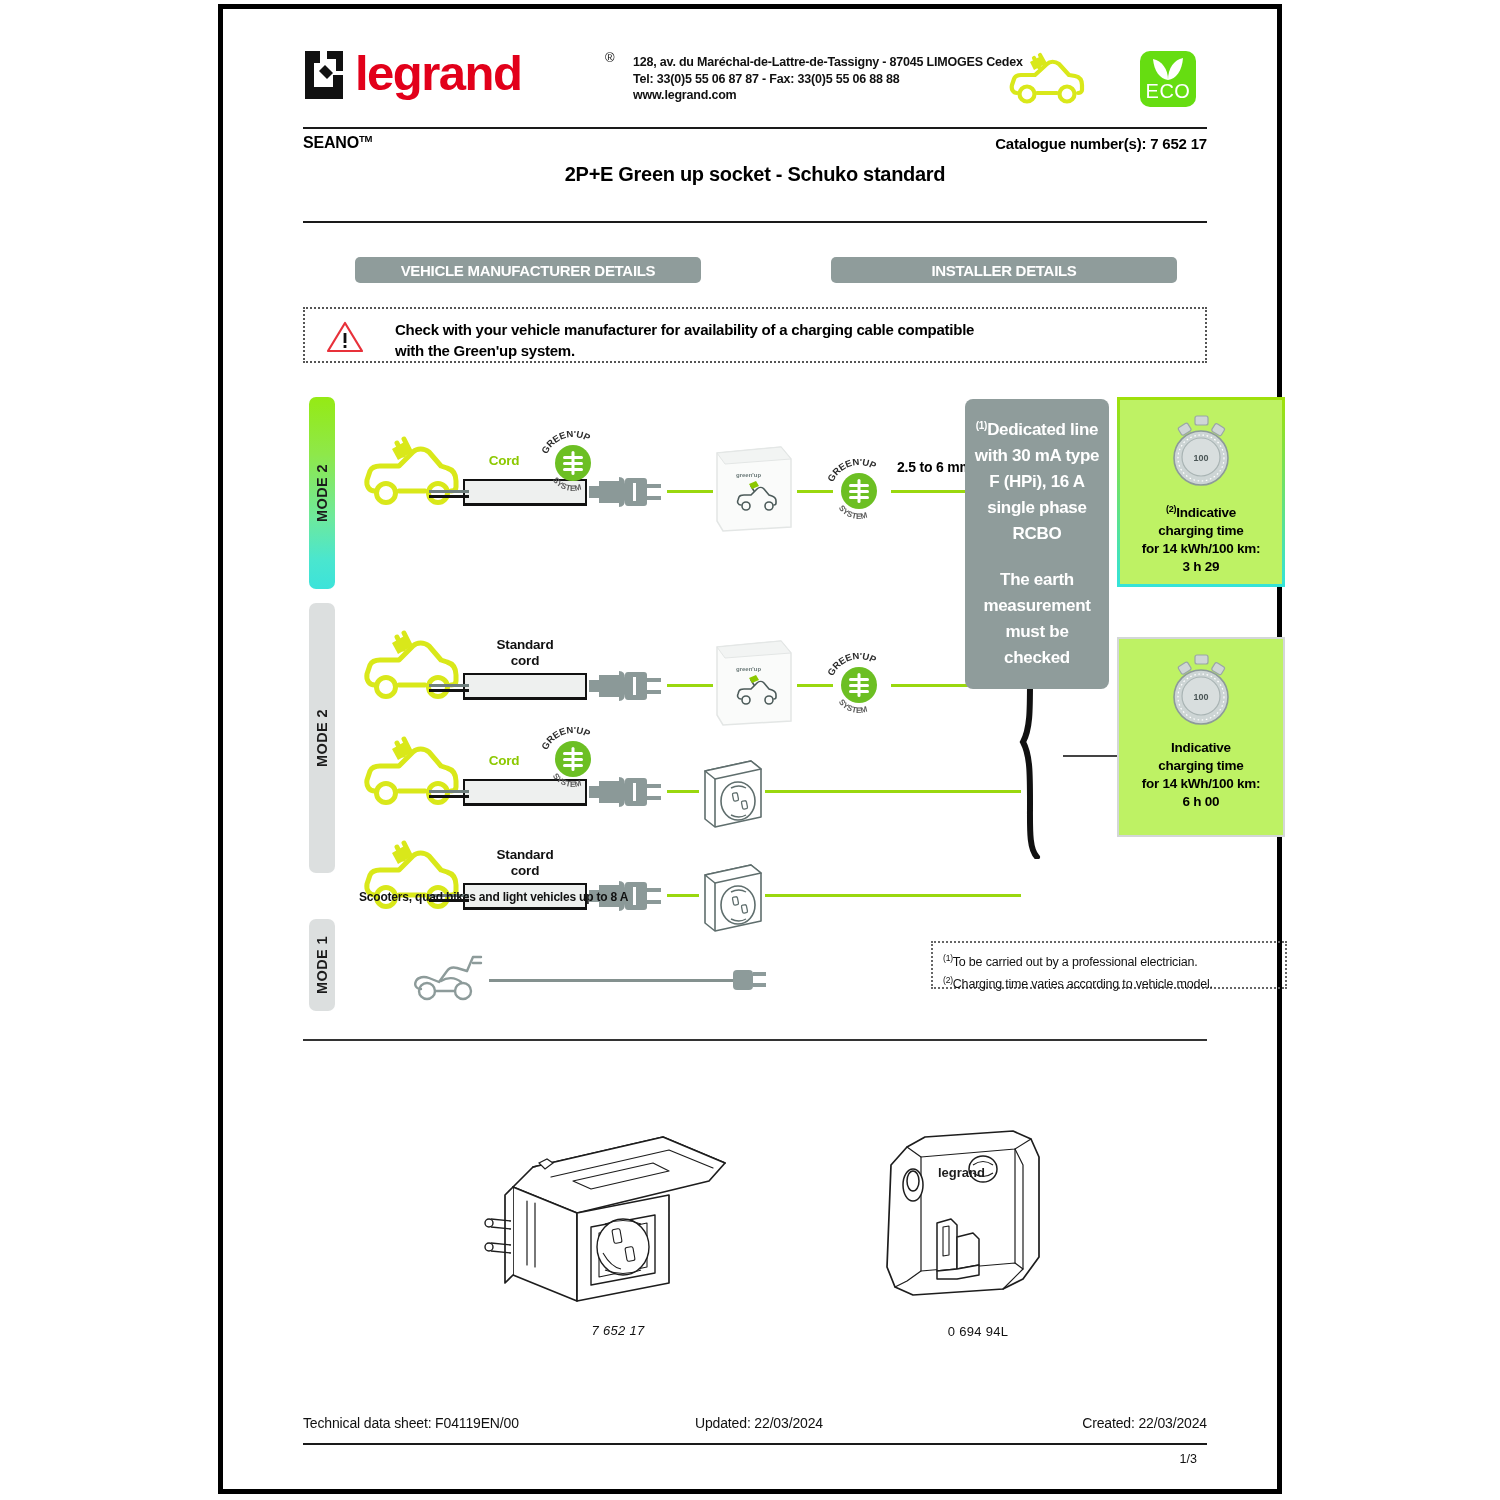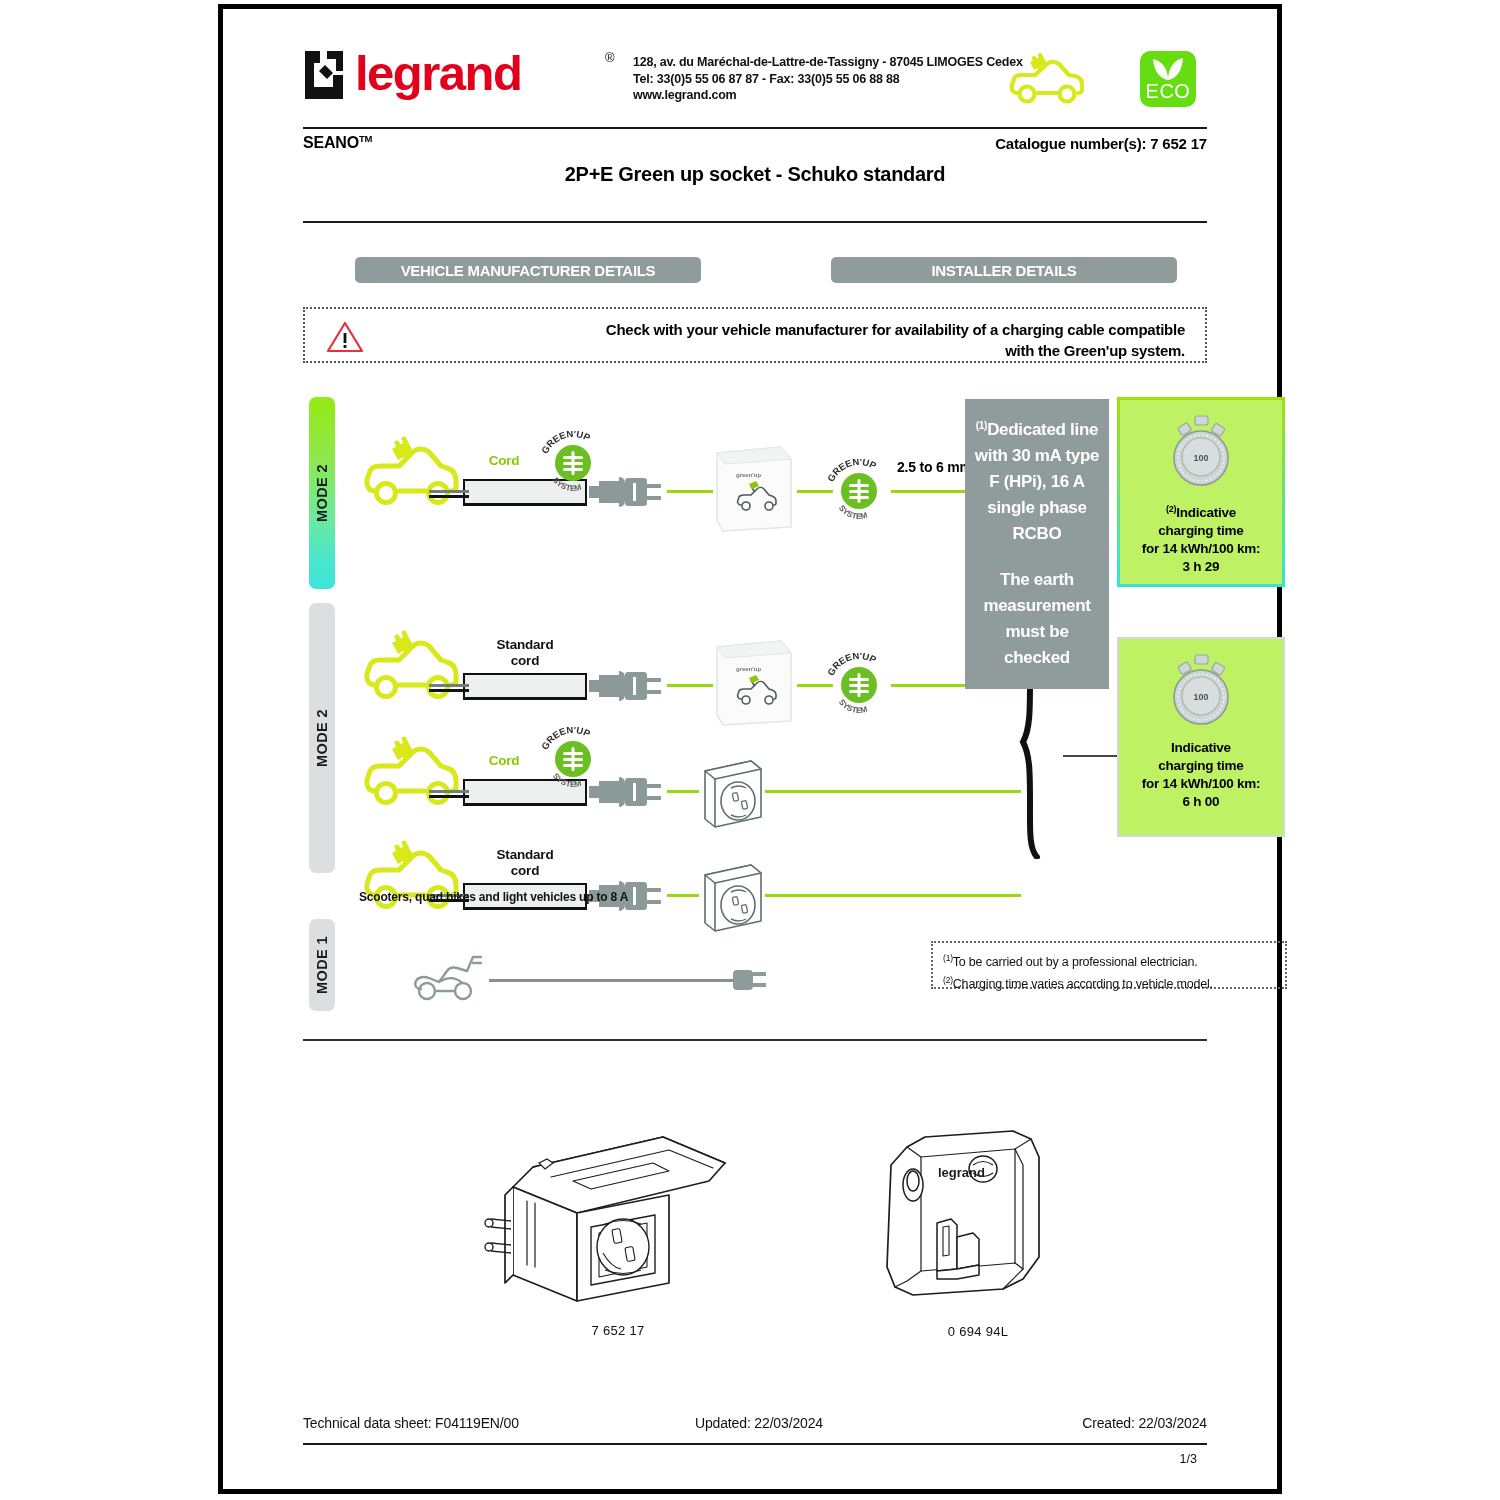--- a/index.html
+++ b/index.html
@@ -77,21 +77,21 @@
   #banner-installer{left:608px;top:248px;width:346px;}
 
   
   .warn{
     position:absolute;left:80px;top:298px;width:904px;height:56px;
     border:2px dotted #555;box-sizing:border-box;
   }
   .warn-tri{position:absolute;left:20px;top:11px;}
   .warn-text{
     position:absolute;left:90px;right:20px;top:10px;
-    text-align:right;font-size:15px;font-weight:bold;color:#000;line-height:21px;
+    text-align:left;font-size:15px;font-weight:bold;color:#000;line-height:21px;
     letter-spacing:-0.25px;
   }
 
   
   .diagram{position:absolute;left:80px;top:380px;width:904px;height:640px;}
 
   .modetab{
     position:absolute;width:26px;border-radius:7px;
   }
   .modetab span{
@@ -137,21 +137,21 @@
     position:absolute;font-size:14px;font-weight:bold;color:#000;letter-spacing:-0.2px;
     white-space:nowrap;
   }
 
   .bracket{position:absolute;left:716px;top:236px;}
   .arrow{position:absolute;left:760px;top:360px;}
 
   
   .greybox{
     position:absolute;left:662px;top:10px;width:144px;height:290px;
-    background:#8f9c9b;border-radius:0;
+    background:#8f9c9b;border-radius:8px;
     color:#fff;font-size:17px;font-weight:bold;line-height:26px;
     text-align:center;padding:14px 8px 0;box-sizing:border-box;letter-spacing:-0.3px;
   }
   .greybox sup{font-size:10px;vertical-align:6px;}
   .greybox .p2{margin-top:20px;}
 
   .timebox{
     position:absolute;box-sizing:border-box;background:#bef264;text-align:center;
   }
   #timebox-1{left:814px;top:8px;width:168px;height:190px;border:3px solid;
@@ -175,21 +175,21 @@
     position:absolute;left:628px;top:552px;width:356px;height:48px;
     border:2px dotted #666;box-sizing:border-box;padding:6px 10px;
   }
   .notes div{font-size:12.5px;color:#111;line-height:18px;letter-spacing:-0.2px;}
   .notes sup{font-size:8.5px;vertical-align:5px;}
 
   
   .products{position:absolute;left:80px;top:1090px;width:904px;height:260px;}
   .prod{position:absolute;text-align:center;}
   .prod .cap{font-size:13px;color:#111;letter-spacing:0.3px;margin-top:6px;}
-  #prod-1{left:170px;top:24px;width:290px;}
+  #prod-1{left:170px;top:24px;width:290px;font-style:italic;}
   #prod-2{left:550px;top:30px;width:250px;}
 
   
   .footer{position:absolute;left:80px;top:1406px;width:904px;}
   .footer .fr{position:relative;height:22px;font-size:14px;color:#111;letter-spacing:-0.15px;}
   .footer .fl{position:absolute;left:0;top:0;}
   .footer .fc{position:absolute;left:392px;top:0;}
   .footer .frr{position:absolute;right:0;top:0;}
   .pagenum{position:absolute;right:0;top:1443px;font-size:12.5px;color:#111;}
 </style>

